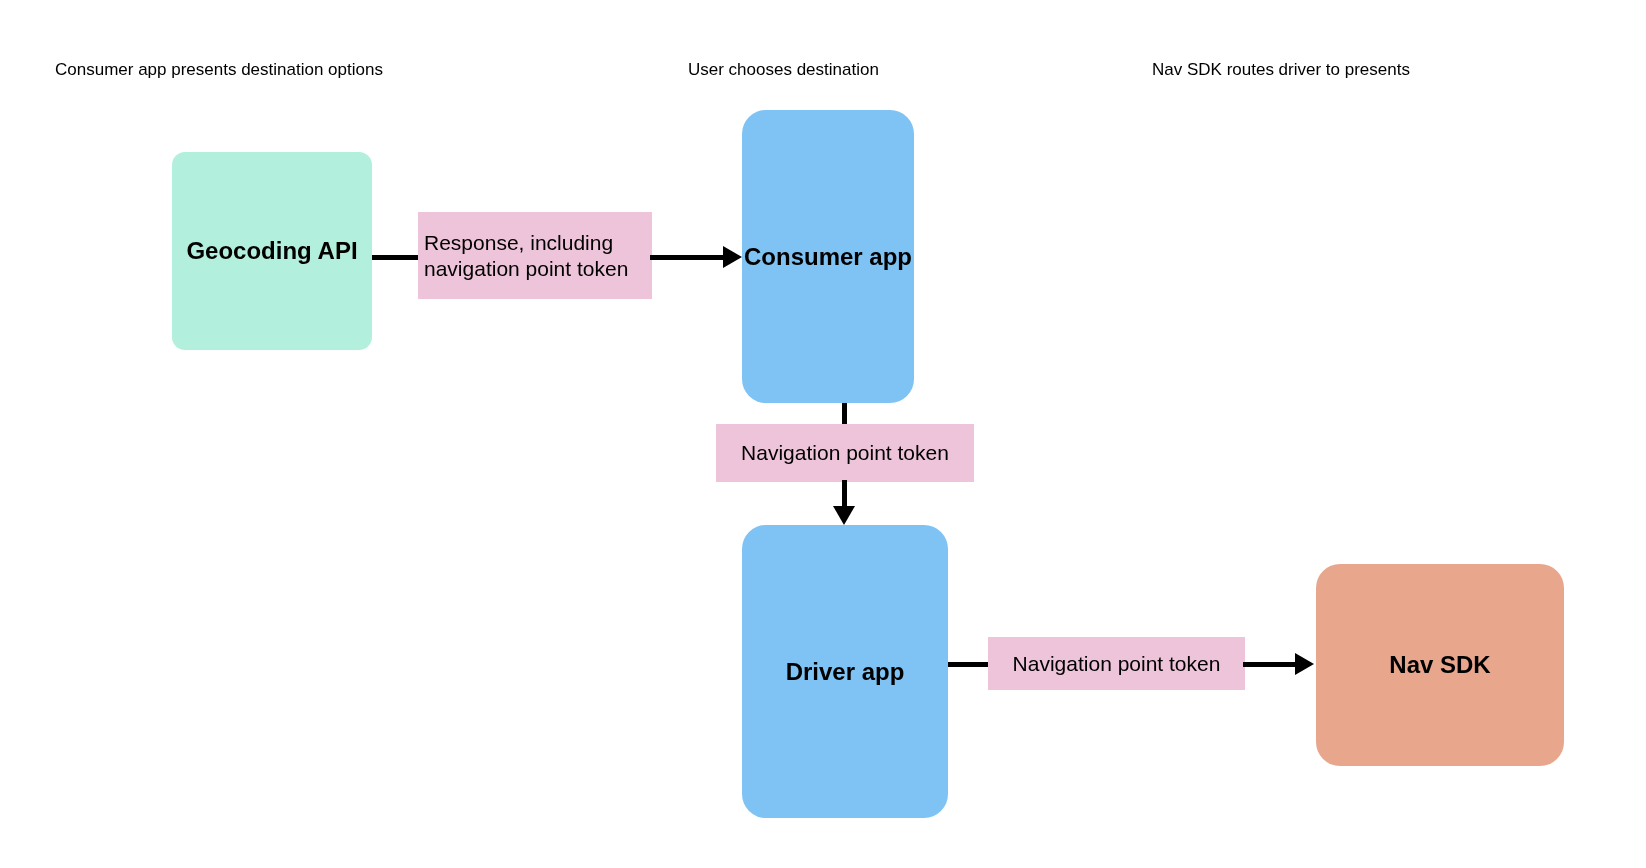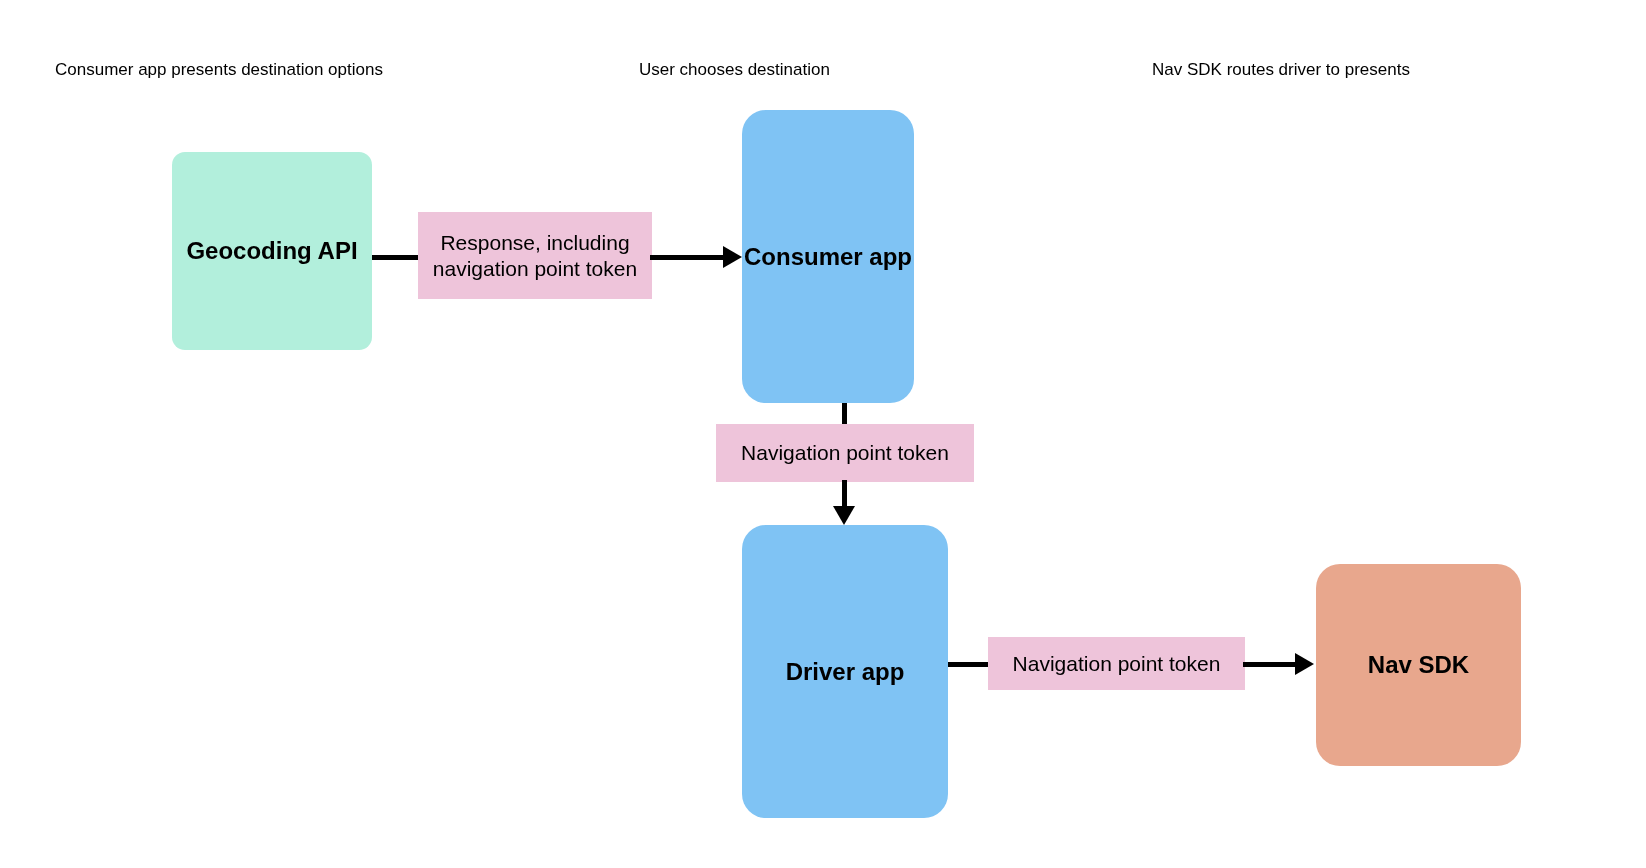--- a/index.html
+++ b/index.html
@@ -56,21 +56,20 @@
     display: flex;
     align-items: center;
     justify-content: center;
     box-sizing: border-box;
     border-radius: 0;
   }
   .edge-label .edge-text {
     font-size: 21px;
     line-height: 26px;
     color: #000000;
-    text-align: center;
     padding: 0 6px;
   }
 
   
   .line-h {
     position: absolute;
     height: 5px;
     background: #000000;
   }
   .line-v {
@@ -95,37 +94,37 @@
     border-top: 19px solid #000000;
   }
 </style>
 </head>
 <body>
 
 <div id="canvas">
 
   <div class="col-header" style="left:55px; top:55px;">Consumer app presents destination options</div>
 
-  <div class="col-header" style="left:639px; top:55px;">User chooses destination</div>
+  <div class="col-header" style="left:688px; top:55px;">User chooses destination</div>
 
   <div class="col-header" style="left:1152px; top:55px;">Nav SDK routes driver to presents</div>
 
   <div class="node" style="left:172px; top:152px; width:200px; height:198px; background:#b2efdc;border-radius:13px;">
     <span class="node-label">Geocoding API</span>
   </div>
 
   <div class="node" style="left:742px; top:110px; width:172px; height:293px; background:#7fc3f4;">
     <span class="node-label">Consumer app</span>
   </div>
 
   <div class="node" style="left:742px; top:525px; width:206px; height:293px; background:#7fc3f4;">
     <span class="node-label">Driver app</span>
   </div>
 
-  <div class="node" style="left:1316px; top:564px; width:205px; height:202px; background:#e8a78d;">
+  <div class="node" style="left:1316px; top:564px; width:248px; height:202px; background:#e8a78d;">
     <span class="node-label">Nav SDK</span>
   </div>
 
   <div class="line-h" style="left:372px; top:255px; width:48px;"></div>
 
   <div class="edge-label" style="left:418px; top:212px; width:234px; height:87px;">
     <span class="edge-text">Response, including navigation point token</span>
   </div>
 
   <div class="line-h" style="left:650px; top:255px; width:75px;"></div>

